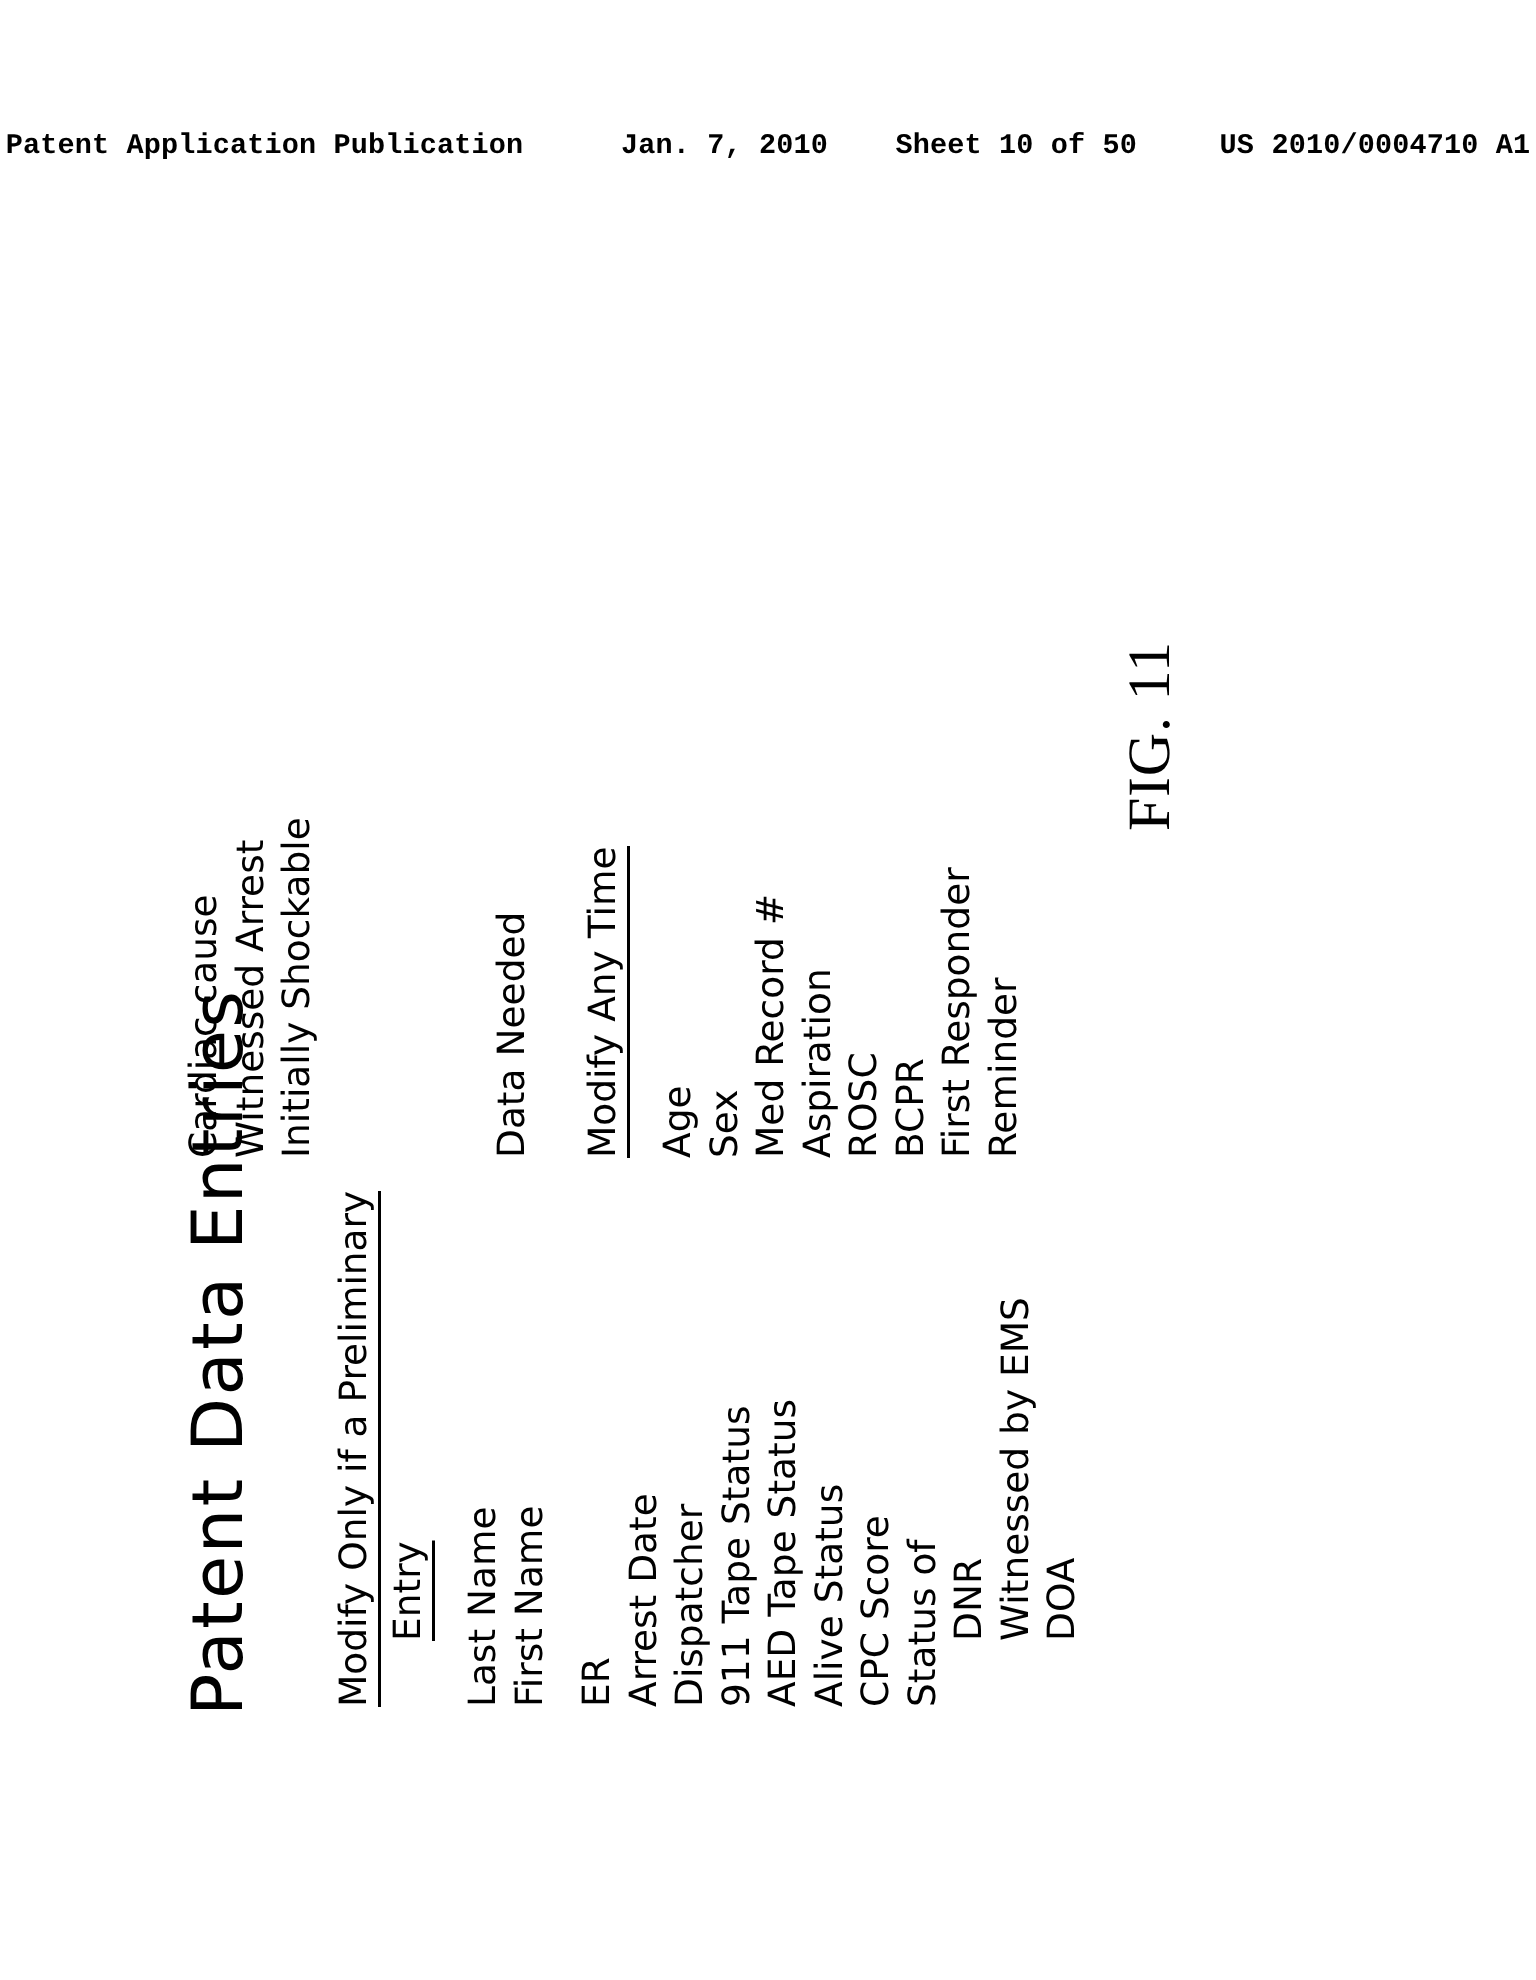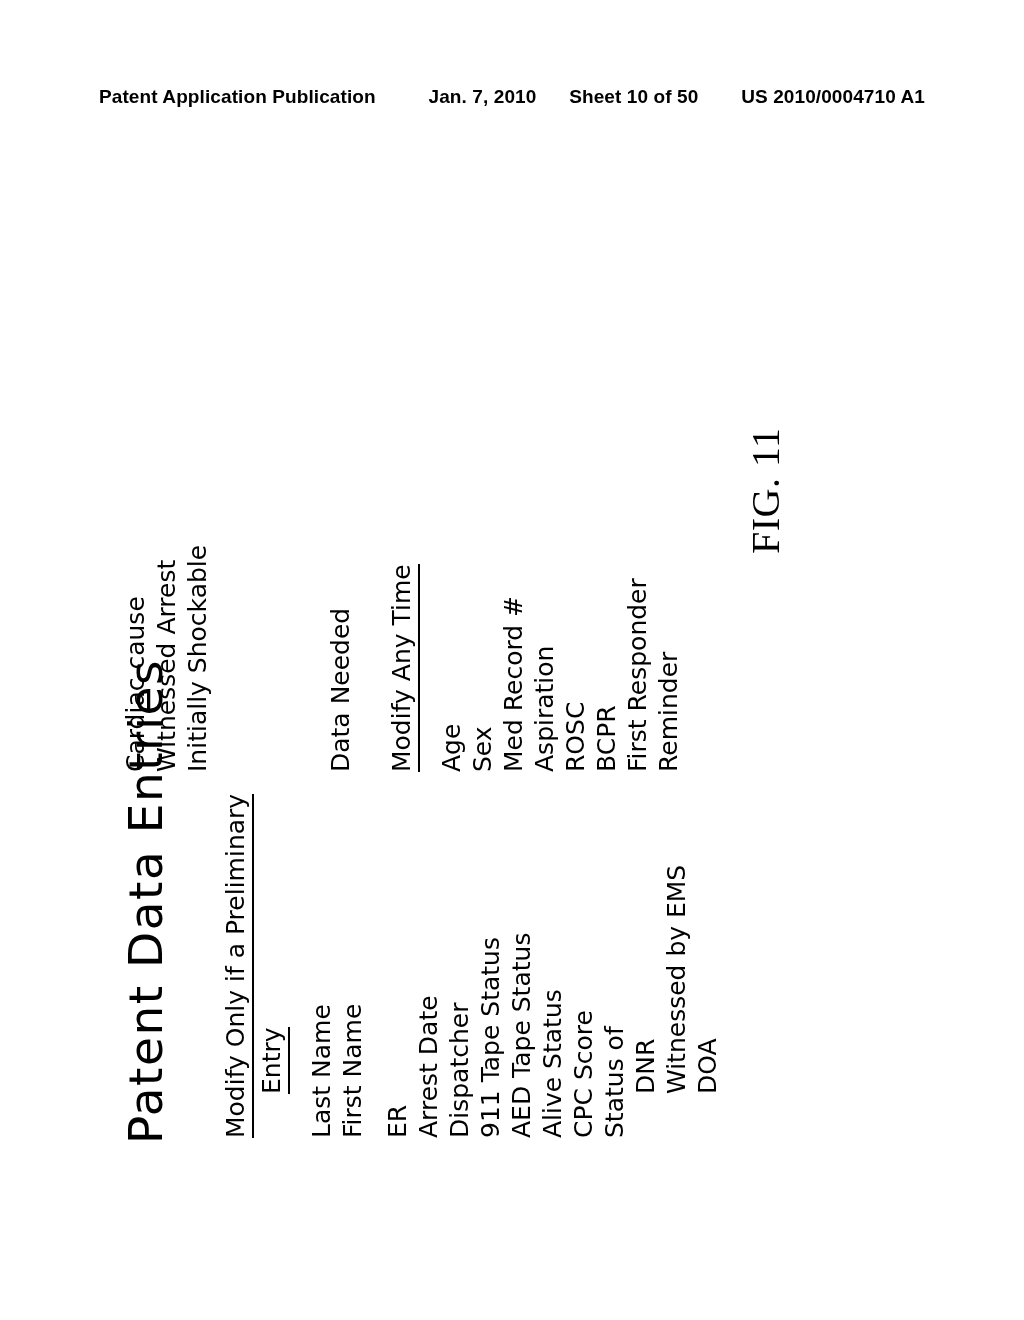--- a/index.html
+++ b/index.html
@@ -16,21 +16,21 @@
     overflow: hidden;
   }
 
   
   .patent-header {
     position: absolute;
     top: 86px;
     left: 0;
     width: 1024px;
     text-align: center;
-    font-family: Liberation Sans, sans-serif;
+    font-family: Liberation Mono, monospace;
     font-weight: bold;
     font-size: 19px;
     letter-spacing: 0.1px;
     white-space: nowrap;
   }
   .patent-header span { display: inline-block; vertical-align: baseline; }
   .hdr-gap-1 { width: 42px; }
   .hdr-gap-2 { width: 22px; }
   .hdr-gap-3 { width: 32px; }
 

